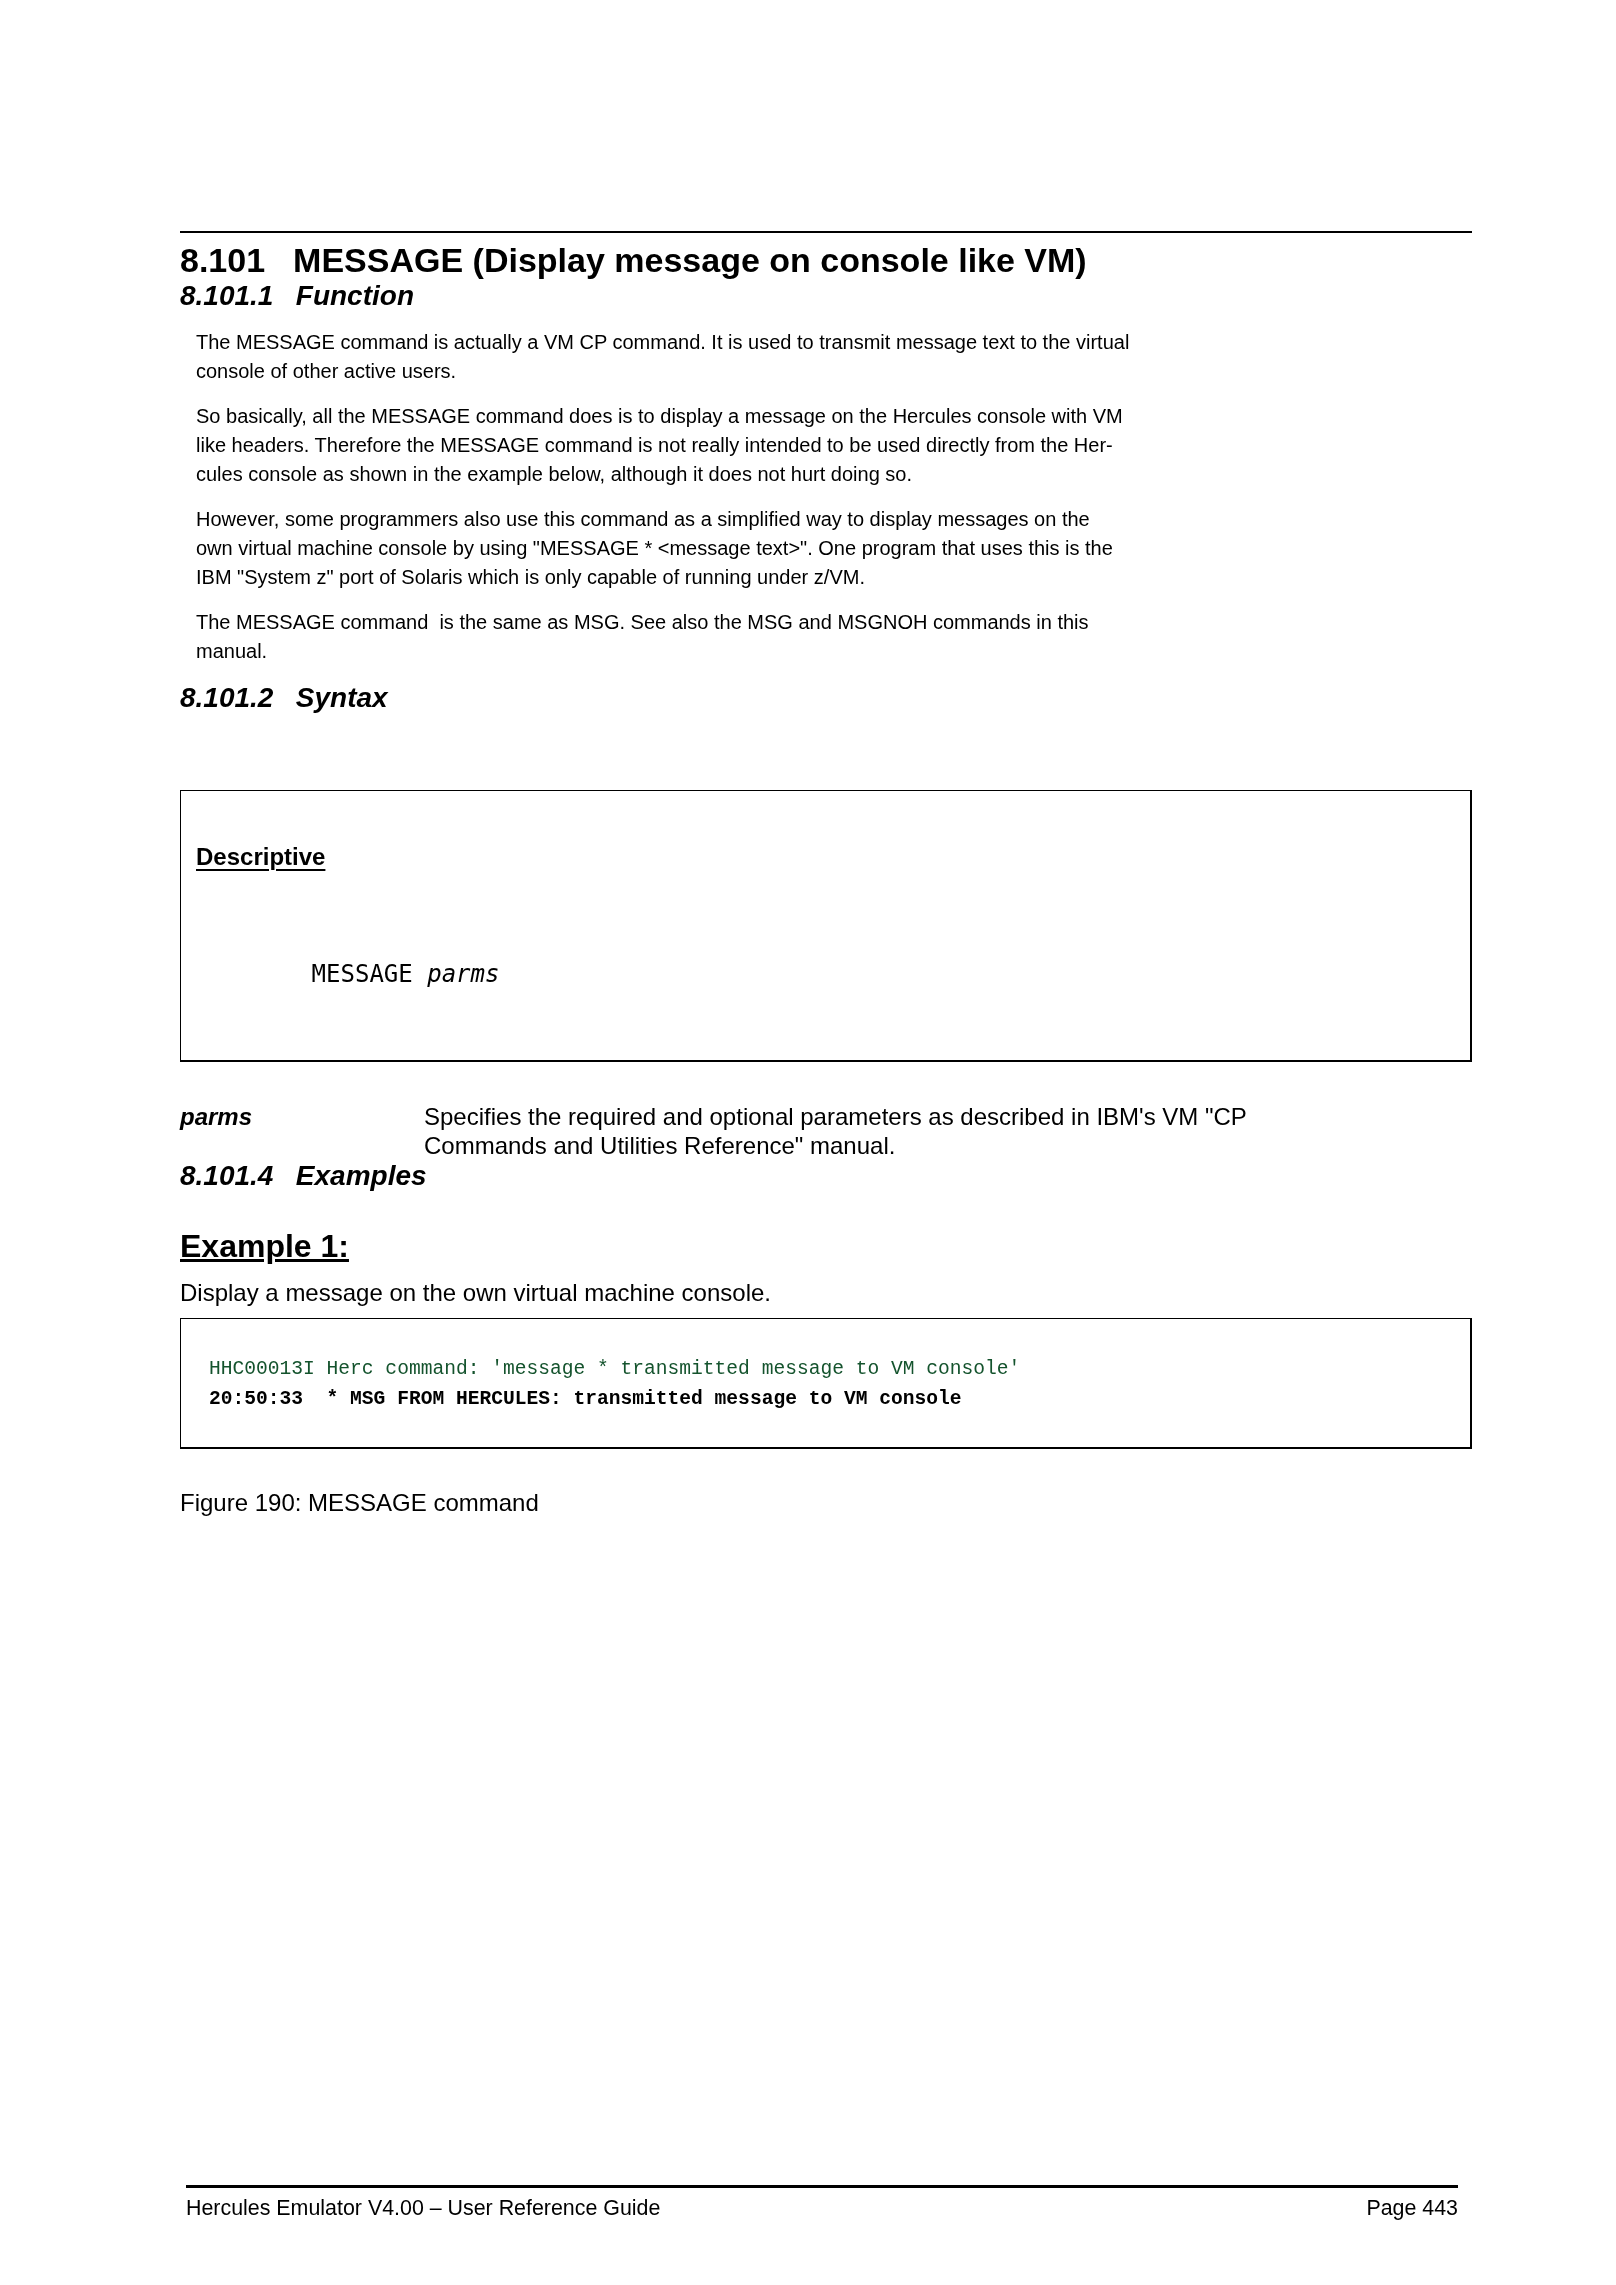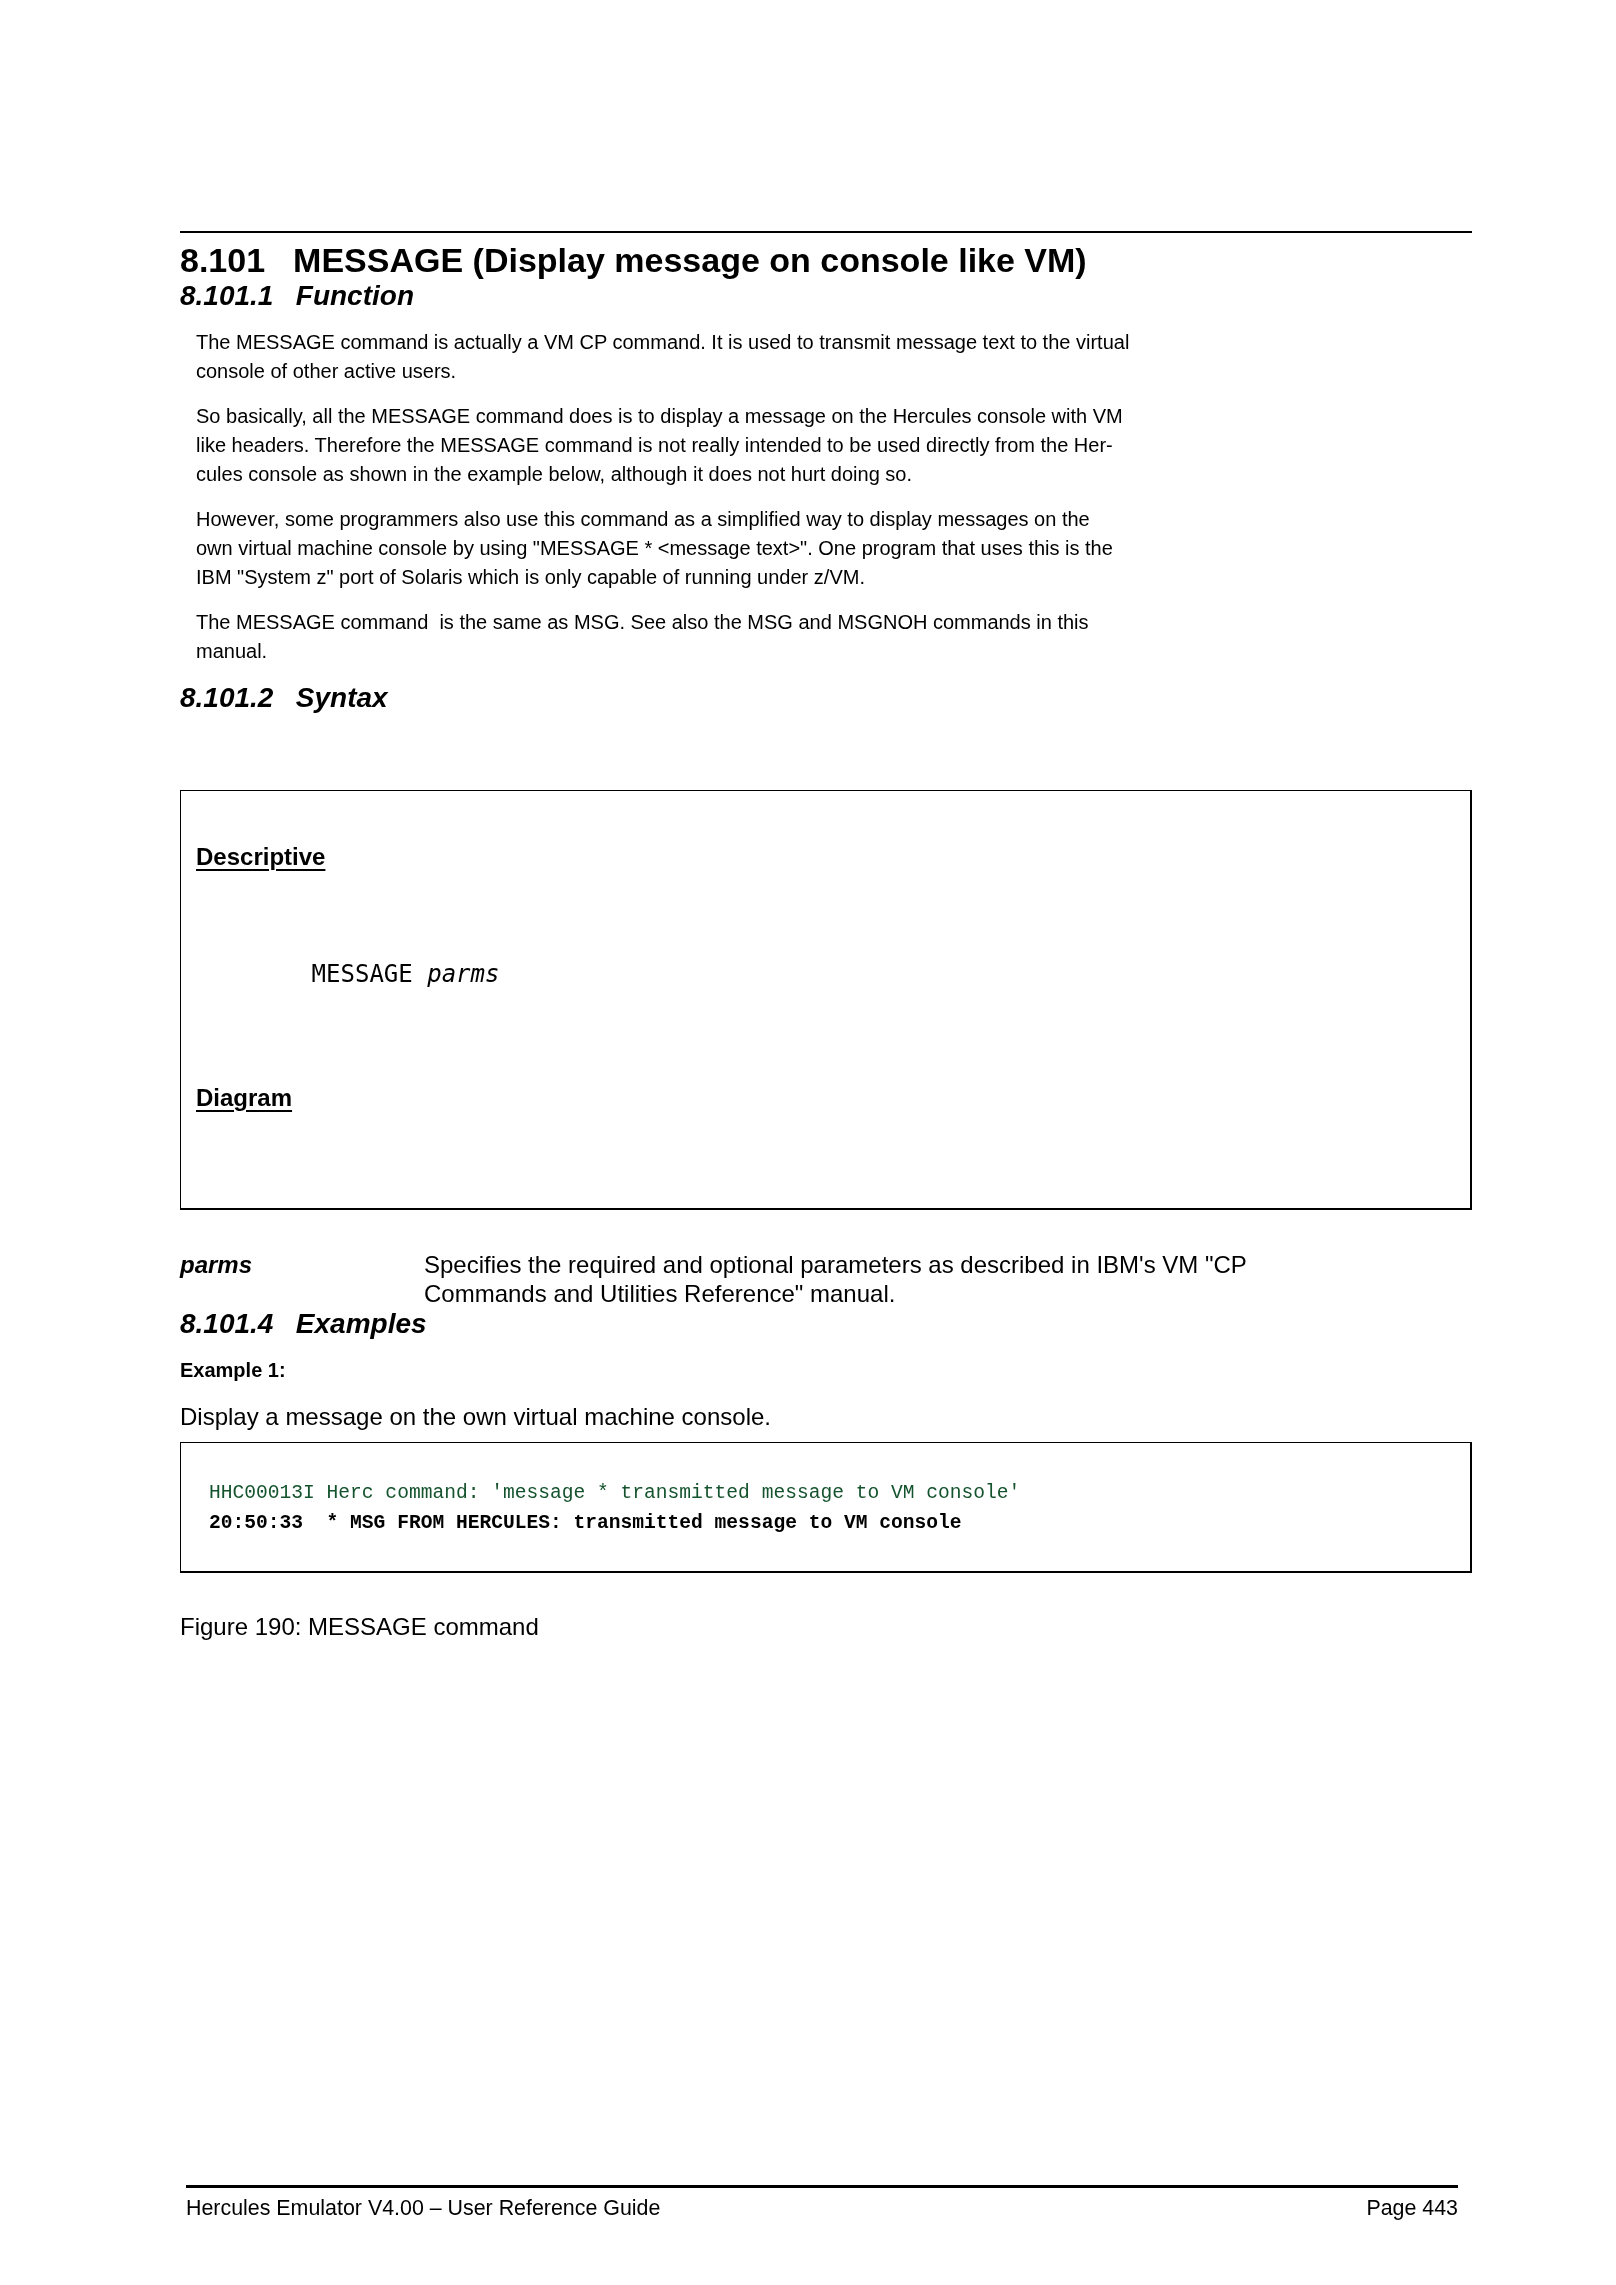--- a/index.html
+++ b/index.html
@@ -51,21 +51,21 @@
     white-space: pre-wrap;
   }
   .p1 { margin-top: 26px; }
   .p2 { margin-top: 21.4px; }
   .p3 { margin-top: 22.4px; }
   .p4 { margin-top: 22.4px; }
 
   .frame-box {
     margin-top: 76px;
     width: 100%;
-    height: 420px;
+    height: 272px;
     border: 1.9px solid #000;
     border-right-width: 2.8px;
     border-bottom-width: 2.8px;
     padding: 0 15px;
     overflow: hidden;
   }
   .box-label {
     margin-top: 52px;
     font-size: 24px;
     line-height: 28px;
@@ -99,24 +99,25 @@
     font-style: italic;
   }
   .param-desc {
     font-size: 24px;
     line-height: 29px;
     white-space: pre-wrap;
     max-width: 960px;
   }
 
   .example-label {
-    margin-top: 16px;
-    font-size: 20px;
-    line-height: 29px;
-    font-weight: bold;
+    margin-top: 40px;
+    font-size: 32px;
+    line-height: 29px;
+    font-weight: bold;
+    text-decoration: underline;
   }
   .example-intro {
     margin-top: 17.7px;
     font-size: 24px;
     line-height: 29px;
   }
   .console-box {
     margin-top: 11.2px;
     width: 100%;
     height: 131px;

